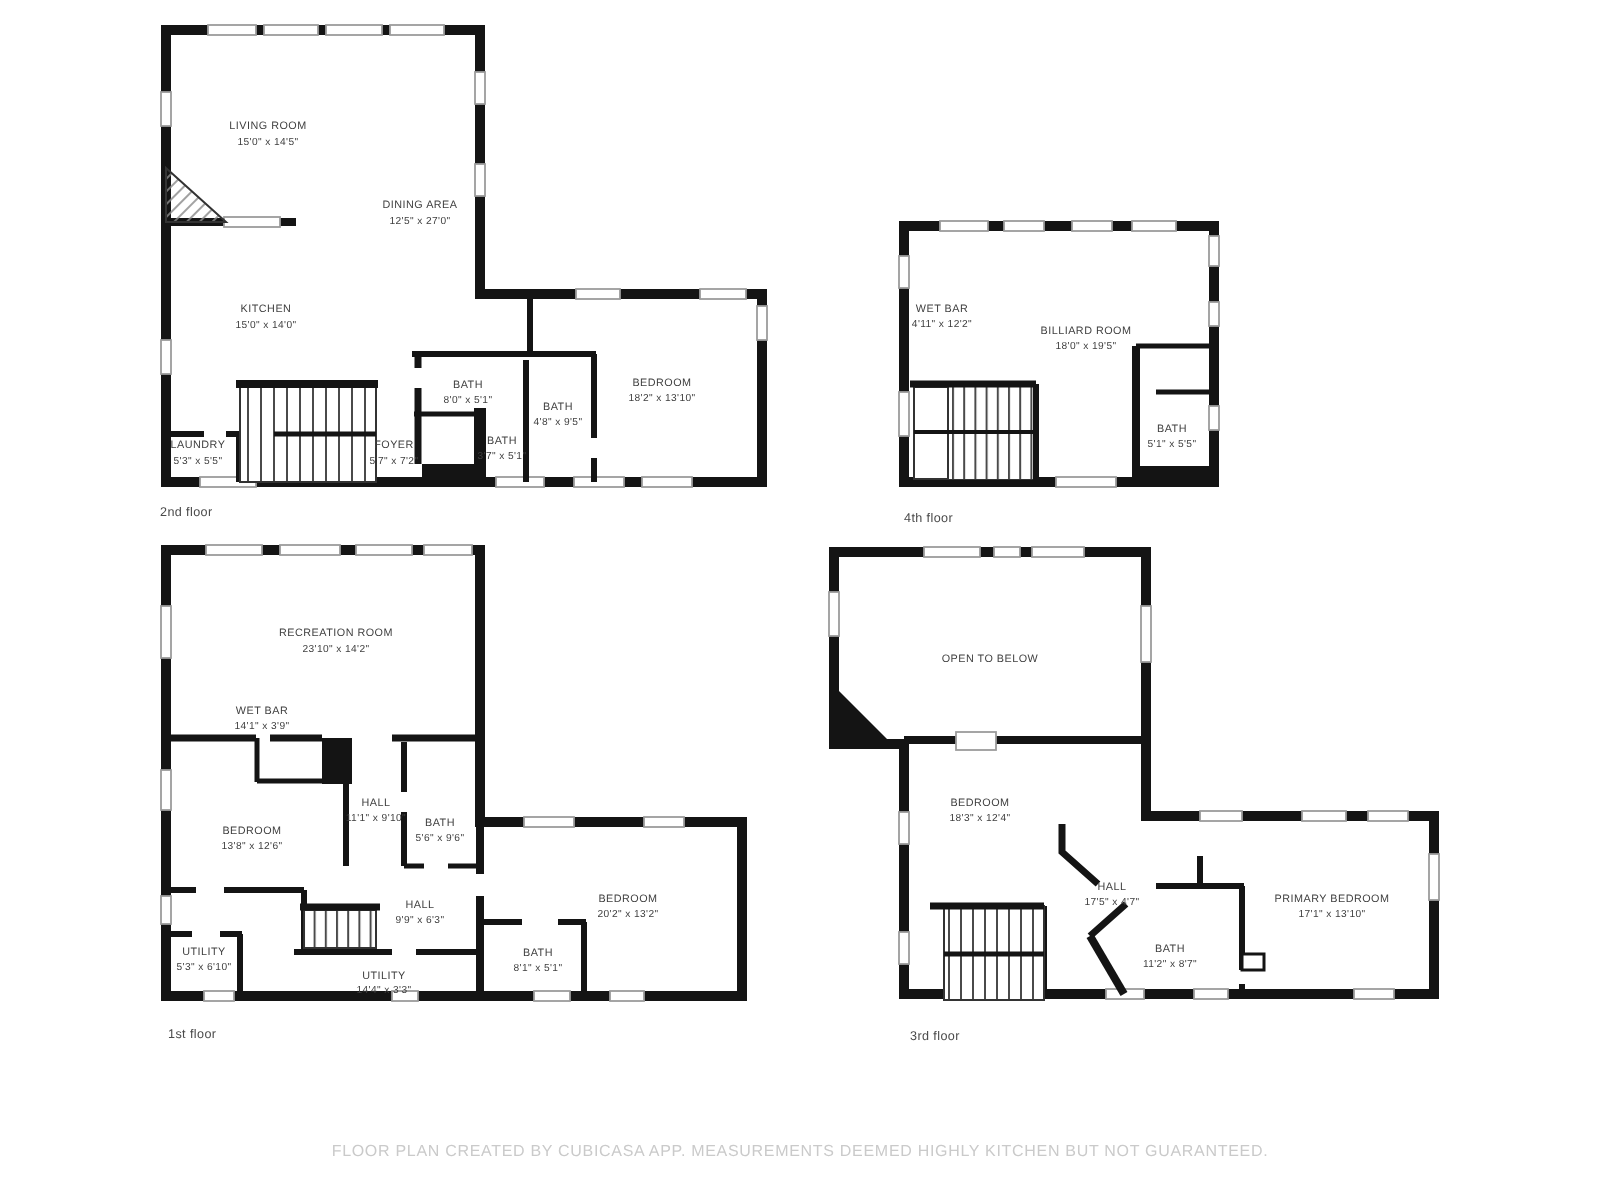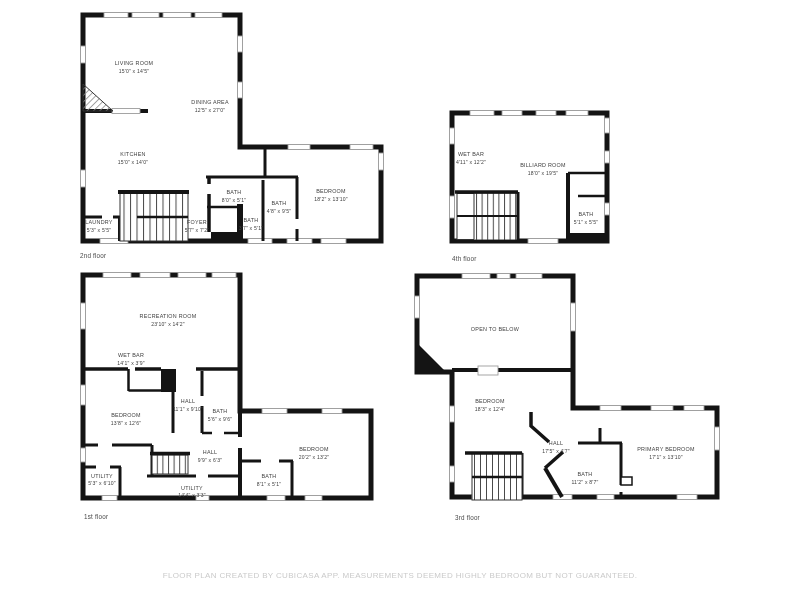--- a/index.html
+++ b/index.html
@@ -255,14 +255,14 @@
     <text class="rd" x="490" y="410.5">18'3" x 12'4"</text>
     <text class="rn" x="556" y="445">HALL</text>
     <text class="rd" x="556" y="452.5">17'5" x 4'7"</text>
     <text class="rn" x="585" y="476">BATH</text>
     <text class="rd" x="585" y="483.5">11'2" x 8'7"</text>
     <text class="rn" x="666" y="451">PRIMARY BEDROOM</text>
     <text class="rd" x="666" y="458.5">17'1" x 13'10"</text>
     <text class="fl" x="455" y="520">3rd floor</text>
   </svg>
 
-  <div class="footer">FLOOR PLAN CREATED BY CUBICASA APP. MEASUREMENTS DEEMED HIGHLY BEDROOM BUT NOT GUARANTEED.</div>
+  <div class="footer">FLOOR PLAN CREATED BY CUBICASA APP. MEASUREMENTS DEEMED HIGHLY KITCHEN BUT NOT GUARANTEED.</div>
 </div>
 
 </body></html>

